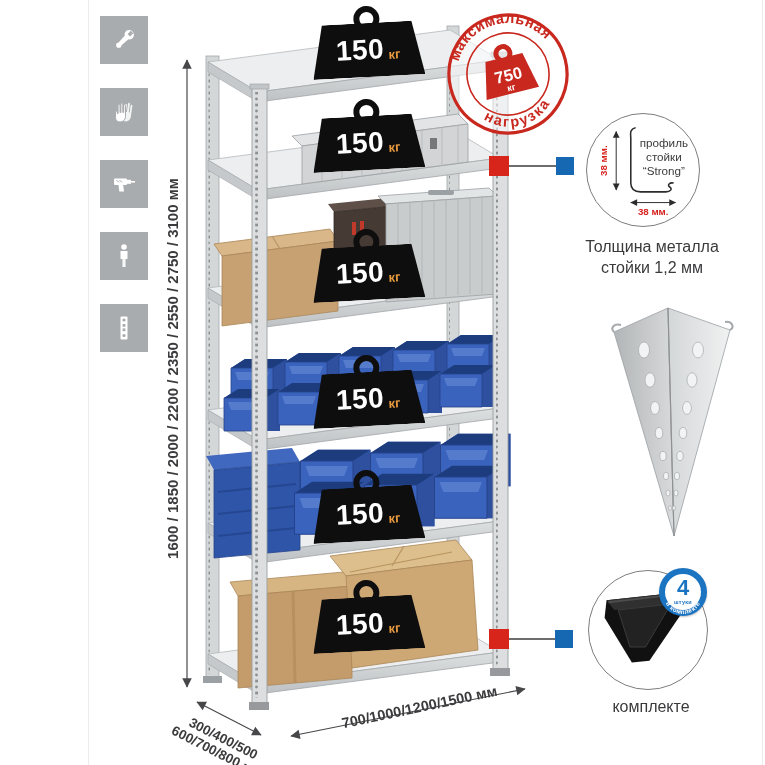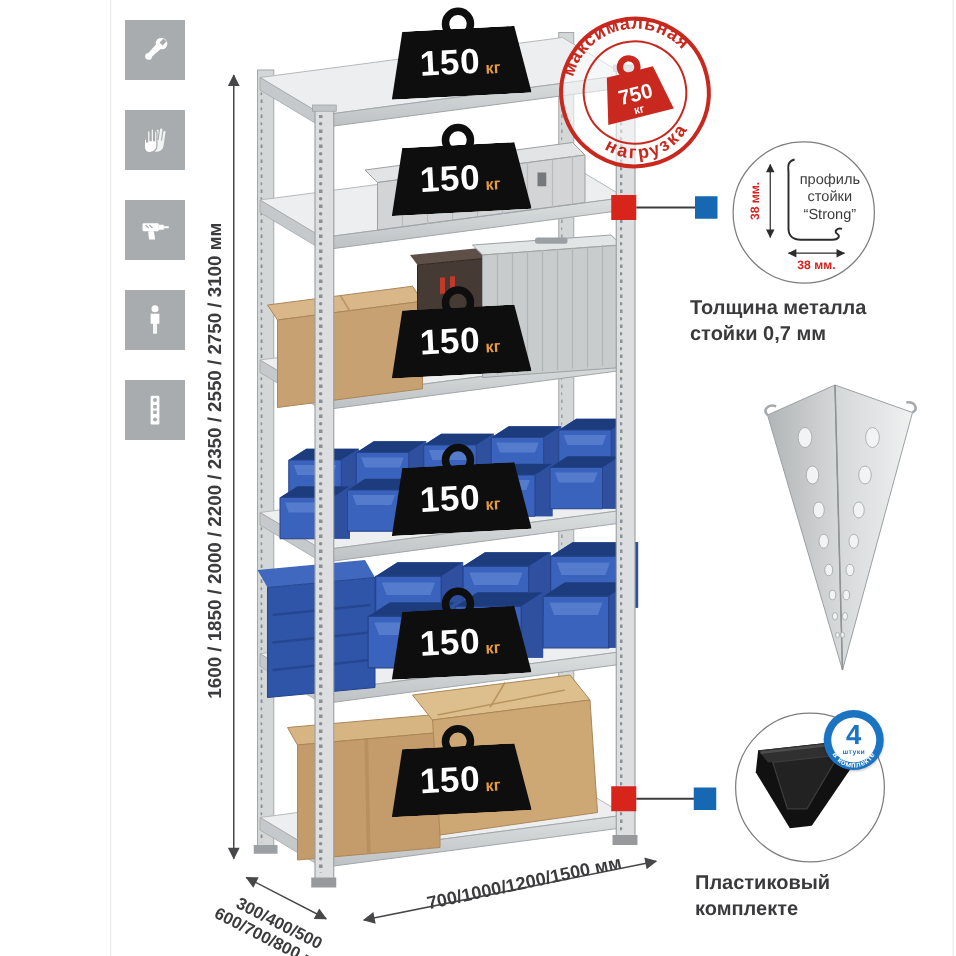--- a/index.html
+++ b/index.html
@@ -35,21 +35,21 @@
   .width-label{position:absolute;left:312px;top:699px;width:215px;text-align:center;
                font-size:14.5px;transform:rotate(-12deg);}
 
   
   .stamp{position:absolute;left:444px;top:10px;width:128px;height:128px;transform:rotate(-14deg);}
 
   
   .detail-circle{position:absolute;border:1.6px solid #7d7d7d;border-radius:50%;background:#fff;}
   .profile-circle{left:586px;top:113px;width:112px;height:112px;}
   .foot-circle{left:588px;top:570px;width:118px;height:118px;}
-  .caption{position:absolute;color:#3a3a3c;font-size:16px;font-weight:700;line-height:1.3;}
+  .caption{position:absolute;text-align:center;color:#3a3a3c;font-size:16px;font-weight:400;line-height:1.3;}
   .profile-caption{left:552px;top:237px;width:200px;}
   .foot-caption{left:556px;top:697px;width:190px;}
   .post-image{position:absolute;left:600px;top:298px;width:150px;height:250px;}
 
   
   .badge{position:absolute;left:659px;top:568px;width:48px;height:48px;border-radius:50%;
          background:#1b74c2;box-shadow:0 1px 2px rgba(0,0,0,.25);}
   .badge-inner{position:absolute;left:6px;top:6px;right:6px;bottom:6px;border-radius:50%;background:#fff;
                display:flex;flex-direction:column;align-items:center;justify-content:center;}
   .badge-num{color:#1b74c2;font-size:22px;font-weight:bold;line-height:1;margin-top:-3px;}
@@ -376,21 +376,21 @@
       <text x="68" y="104" text-anchor="middle" font-size="10" font-weight="bold" fill="#d6231f">38 мм.</text>
       <g font-size="12" fill="#3c3c3c" text-anchor="middle">
         <text x="79" y="34">профиль</text>
         <text x="79" y="48">стойки</text>
         <text x="79" y="63">“Strong”</text>
       </g>
     </svg>
   </div>
   <div class="caption profile-caption">
     <div>Толщина металла</div>
-    <div>стойки 0,7 мм</div>
+    <div>стойки 1,2 мм</div>
   </div>
 
   <div class="post-image">
     <svg width="150" height="250" viewBox="0 0 150 250">
       <defs>
         <linearGradient id="angL" x1="0" y1="0" x2="1" y2="0">
             <stop offset="0" stop-color="#b2b5b7"></stop>
             <stop offset="1" stop-color="#d8dadb"></stop>
           </linearGradient>
         <linearGradient id="angR" x1="0" y1="0" x2="1" y2="0">
@@ -440,16 +440,15 @@
     <svg class="badge-arc-svg" width="48" height="48" viewBox="0 0 48 48">
       <defs>
           <path id="bArc" d="M5,27 A19,19 0 0 0 43,27"></path>
         </defs>
       <text font-size="6.3" font-weight="bold" fill="#fff" letter-spacing="0.4">
         <textPath href="#bArc" startOffset="50%" text-anchor="middle">в комплекте</textPath>
       </text>
     </svg>
   </div>
   <div class="caption foot-caption">
-    <div>Пластиковый</div>
     <div>комплекте</div>
   </div>
 </div>
 
 </body></html>

